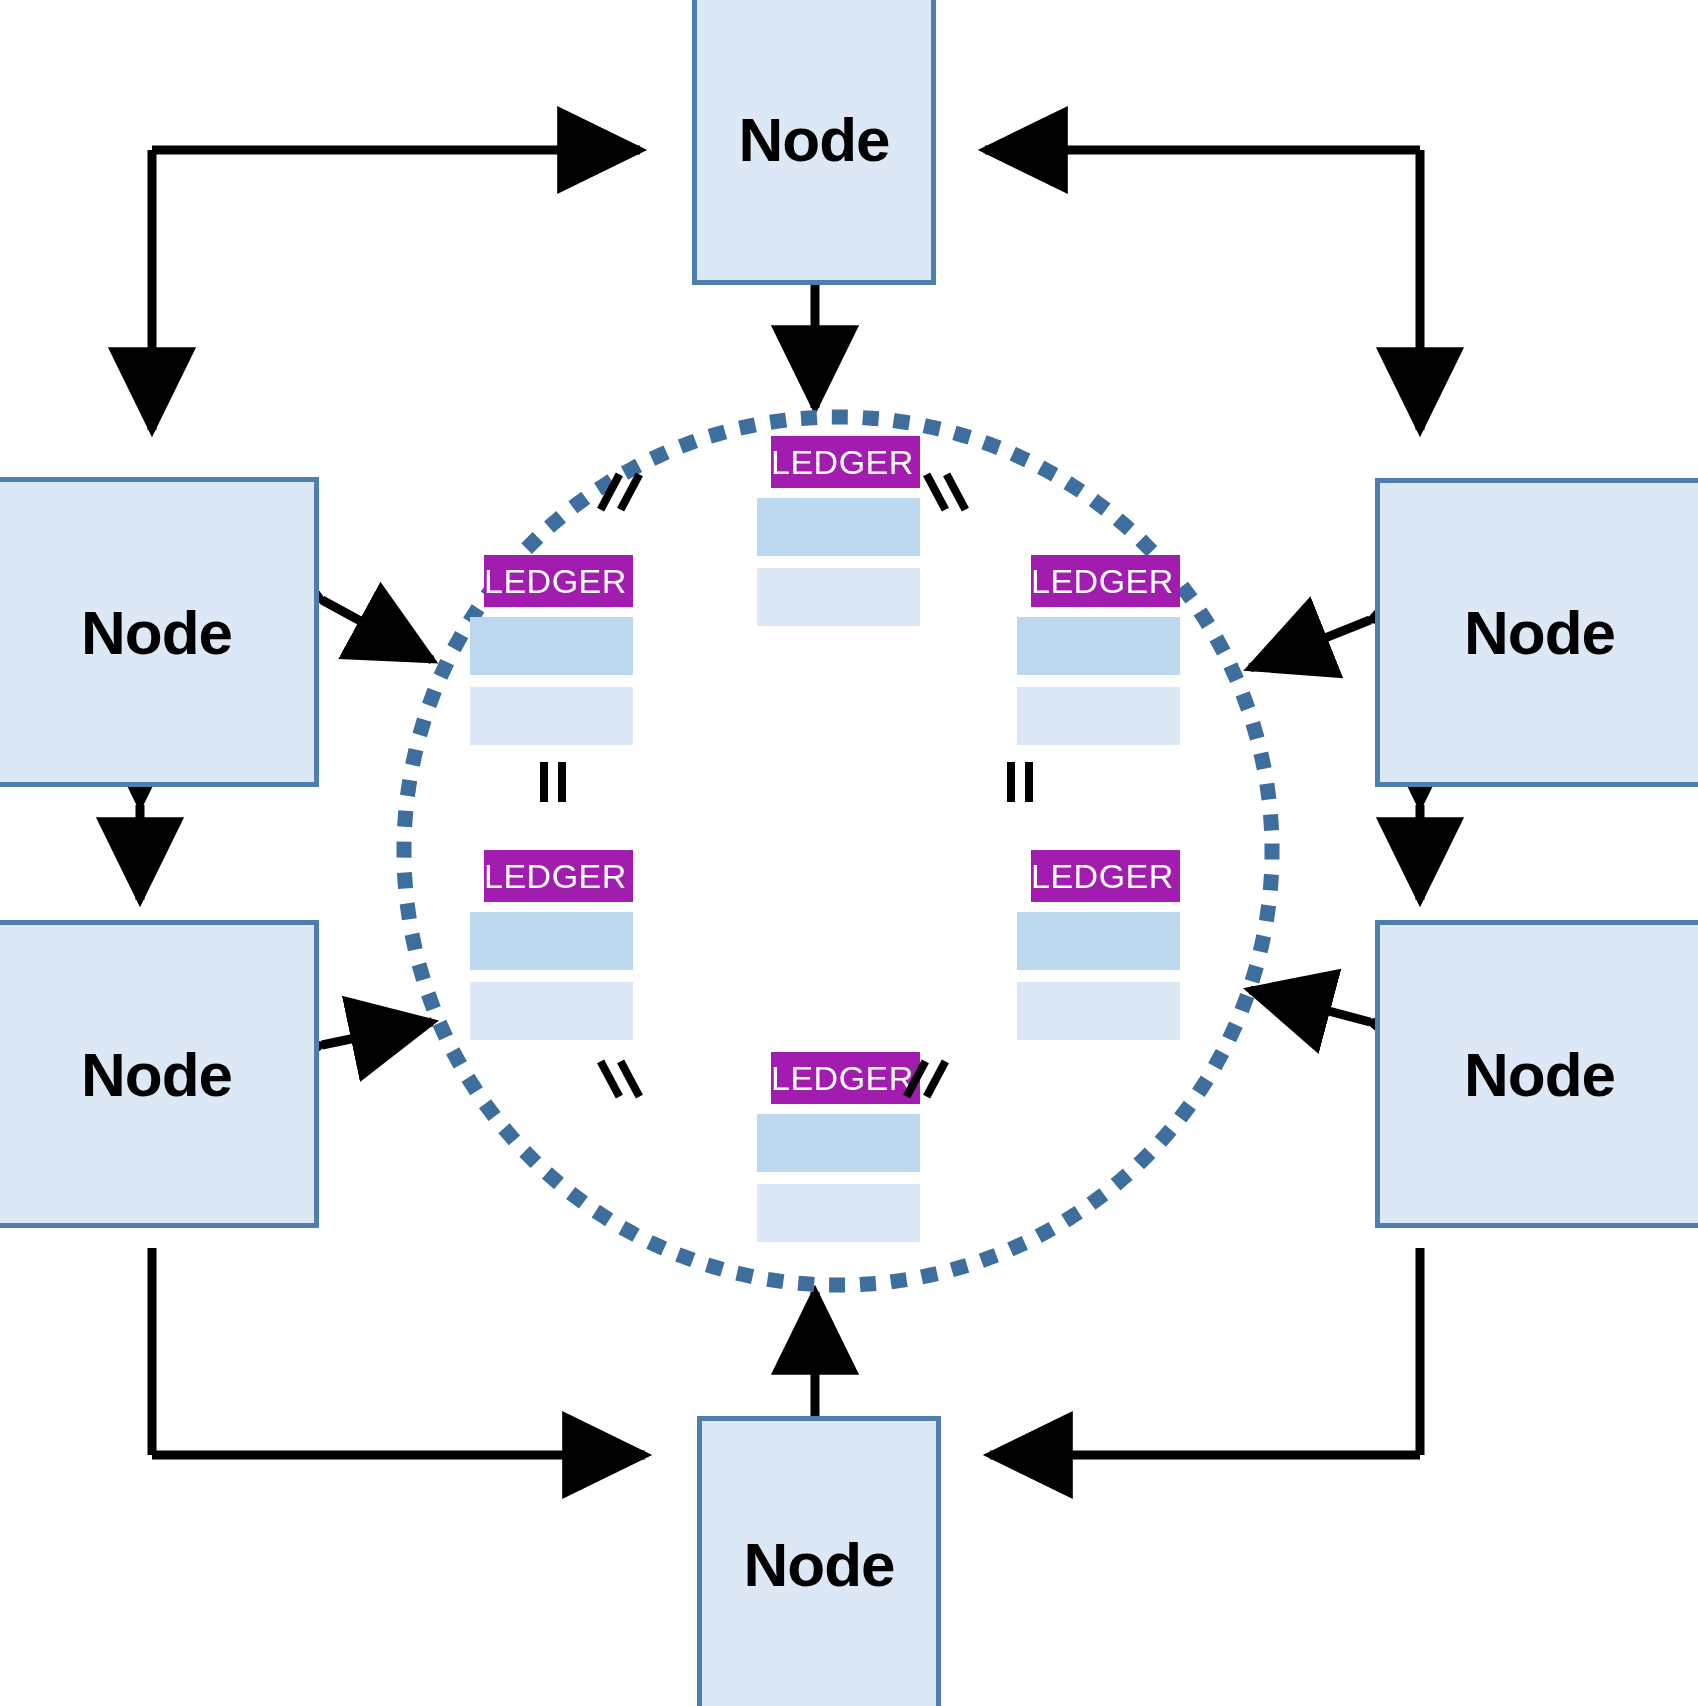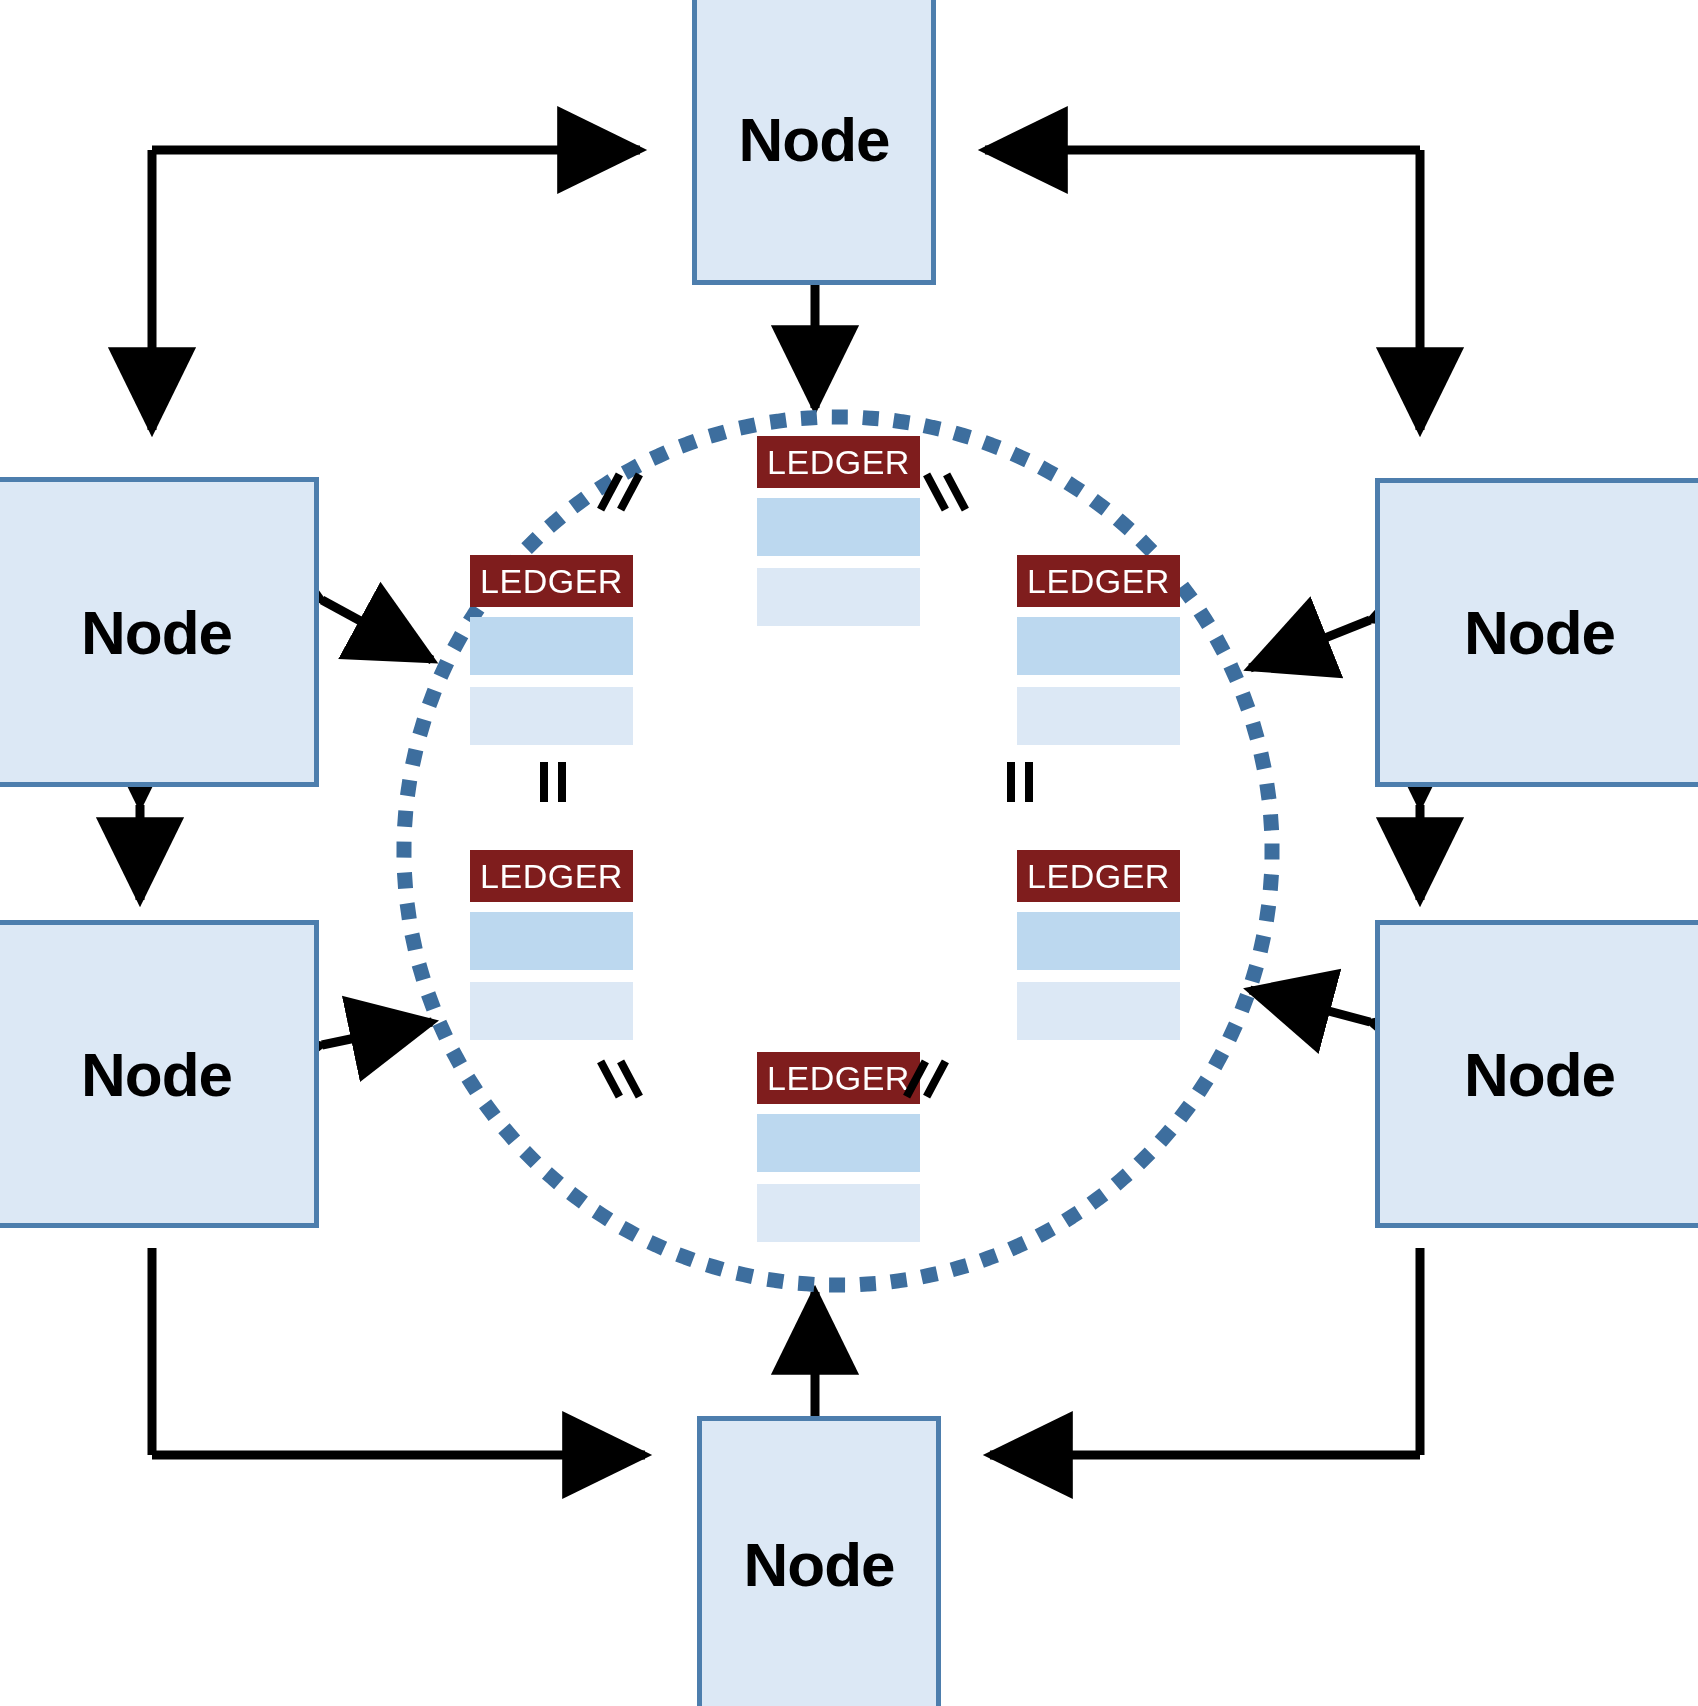--- a/index.html
+++ b/index.html
@@ -7,23 +7,23 @@
        font-family:"Liberation Sans","DejaVu Sans",sans-serif;}
   #stage{position:absolute;left:0;top:0;width:1698px;height:1245px;}
   svg.layer{position:absolute;left:0;top:0;width:1698px;height:1706px;}
 
   .node-box{position:absolute;background:#dce8f5;border:5px solid #4d7ead;
             box-sizing:border-box;display:flex;align-items:center;justify-content:center;}
   .node-label{font-size:62px;font-weight:700;color:#000000;letter-spacing:-1px;
               font-family:"Liberation Sans","DejaVu Sans",sans-serif;}
 
   .ledger{position:absolute;width:163px;}
-  .ledger .hdr{background:#7f1d1d;color:#ffffff;font-size:34px;
-               letter-spacing:0.5px;text-align:center;line-height:52px;height:52px;
-               font-family:"Liberation Sans","DejaVu Sans",sans-serif;}
+  .ledger .hdr{background:#a21caf;color:#ffffff;font-size:34px;
+               letter-spacing:0.5px;text-align:left;line-height:52px;height:52px;
+               font-family:"Liberation Sans","DejaVu Sans",sans-serif;margin-left:14px;}
   .ledger .row1{background:#bcd8ef;height:58px;margin-top:10px;}
   .ledger .row2{background:#dce8f5;height:58px;margin-top:12px;}
 
   .consensus{position:absolute;font-size:60px;font-weight:700;color:#000;
              white-space:nowrap;font-family:"Liberation Sans","DejaVu Sans",sans-serif;}
 
   .eqmark{position:absolute;width:44px;height:34px;}
   .eqmark i{position:absolute;display:block;width:8px;height:40px;background:#000;
             transform-origin:50% 50%;}
 </style>

